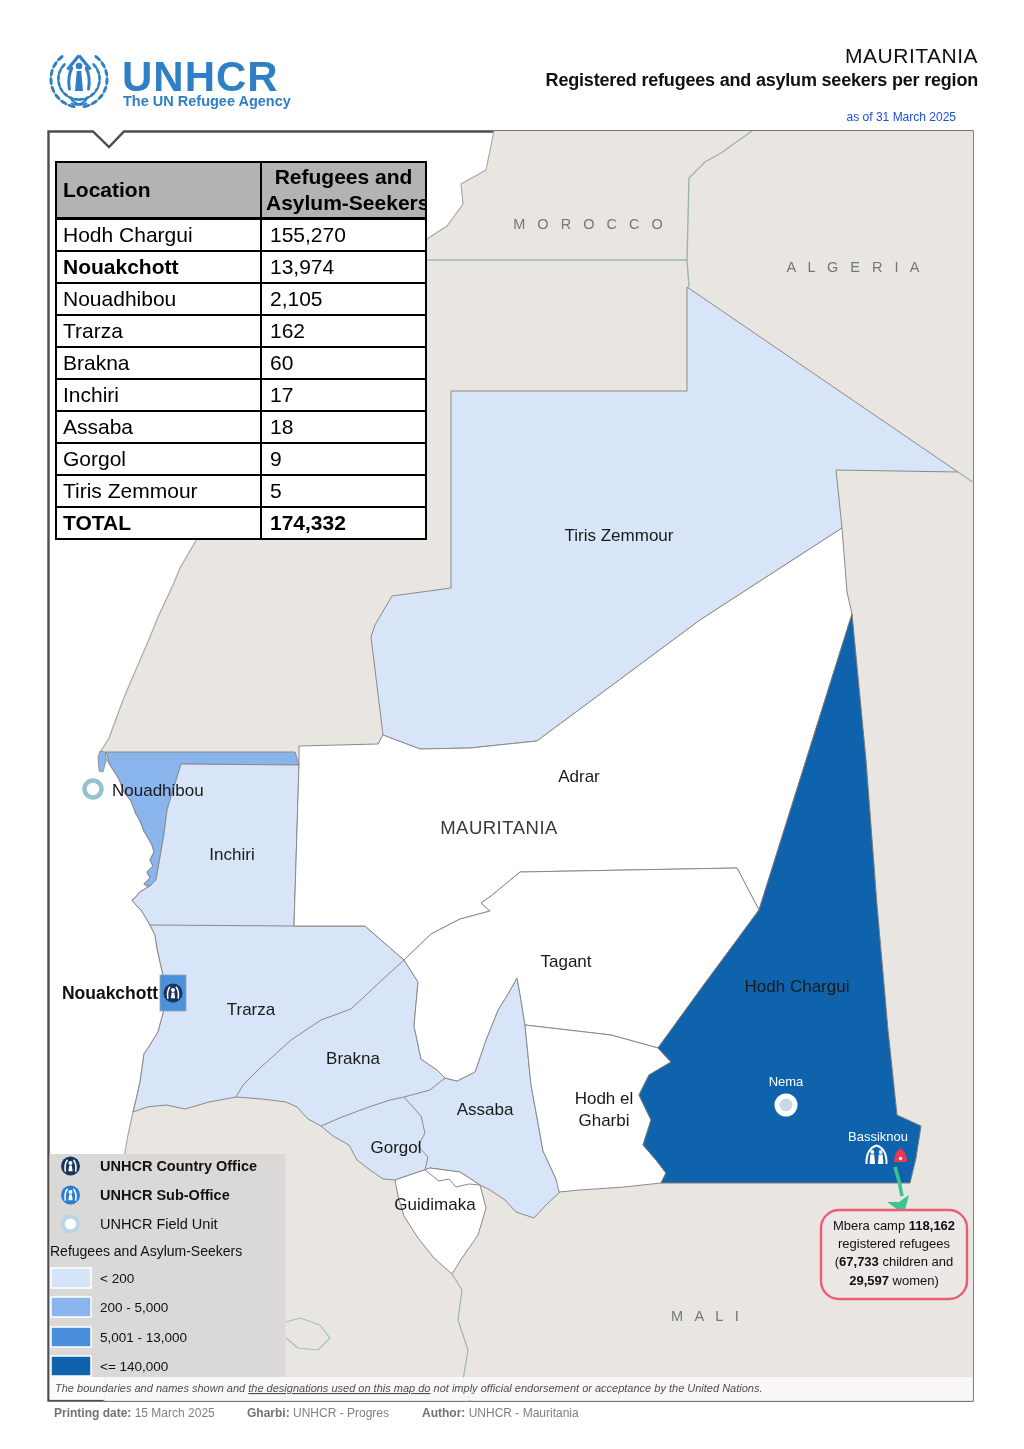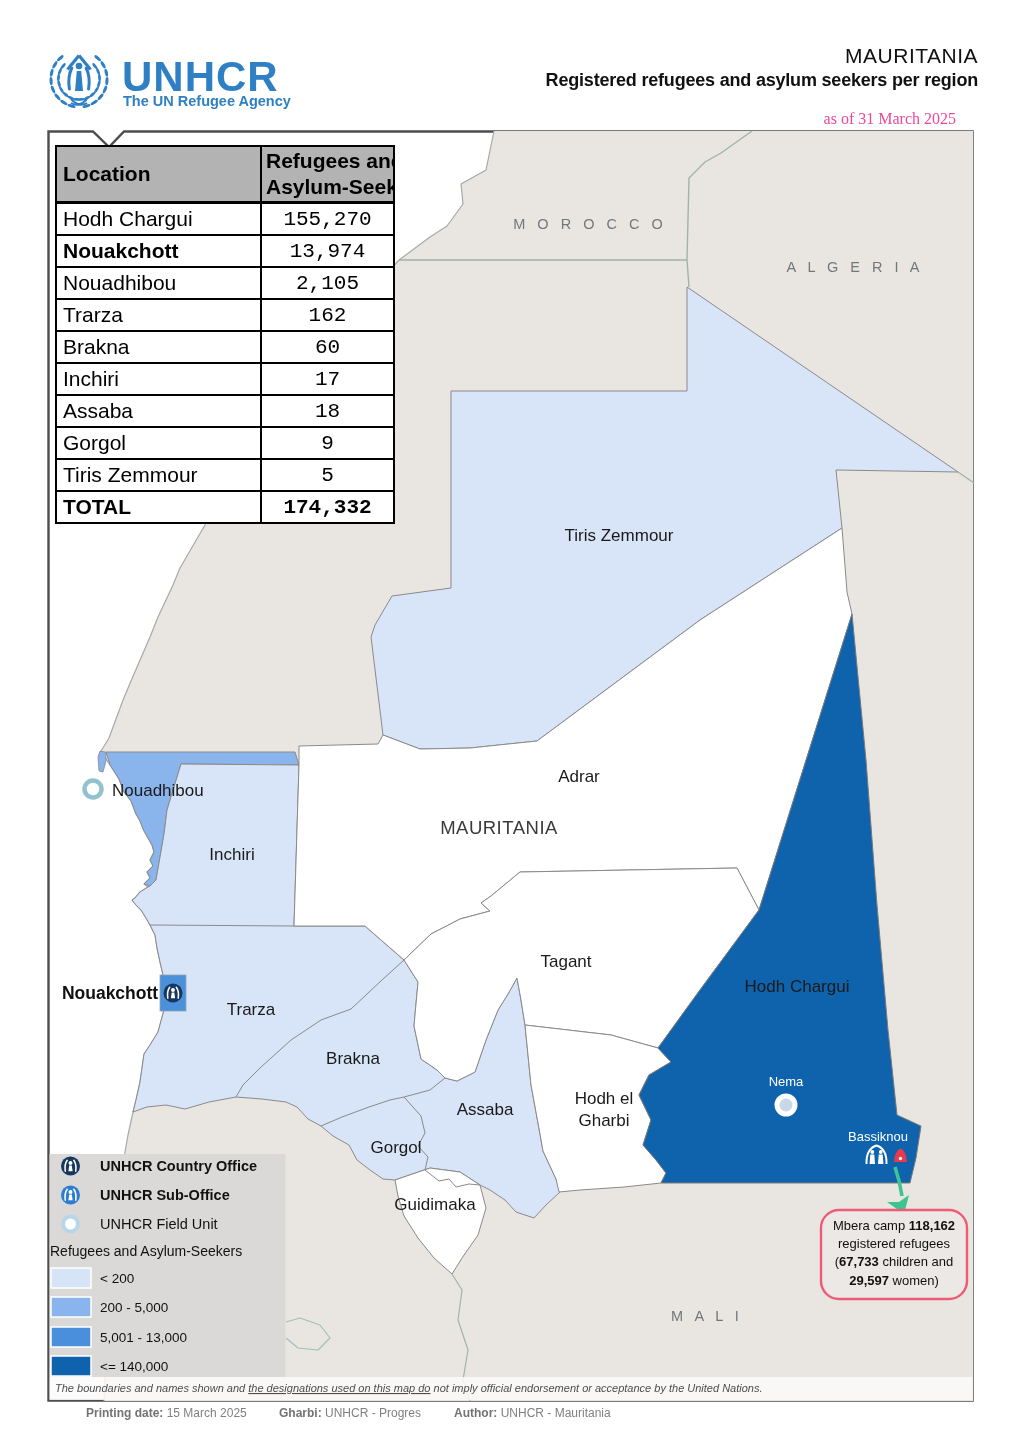--- a/index.html
+++ b/index.html
@@ -1,30 +1,30 @@
 <!DOCTYPE html>
 <html><head><meta charset="utf-8">
 <style>
 * { margin:0; padding:0; box-sizing:border-box; }
 body { width:1024px; height:1449px; position:relative; background:#fff; font-family:"Liberation Sans", sans-serif; overflow:hidden; }
 .hdr-right { position:absolute; right:46px; top:46px; text-align:right; }
 .hdr-right .country { font-size:21px; line-height:20px; color:#111; letter-spacing:0.5px; }
 .hdr-right .title { font-size:18px; font-weight:bold; color:#111; margin-top:4px; letter-spacing:-0.2px; }
-.asof { position:absolute; right:68px; top:110px; font-size:16px; color:#ec4899;font-family:Liberation Serif, serif; }
+.asof { position:absolute; right:68px; top:110px; font-size:12px; color:#1d4ed8; }
 .logo { position:absolute; left:46px; top:46px; }
-table.data { position:absolute; left:55px; top:145px; border-collapse:collapse; table-layout:fixed; width:340px; background:#fff; }
+table.data { position:absolute; left:55px; top:161px; border-collapse:collapse; table-layout:fixed; width:372px; background:#fff; }
 table.data th, table.data td { border:2px solid #000; font-size:21px; color:#000; overflow:hidden; white-space:nowrap; }
 table.data th { background:#b3b3b3; border-bottom:3px solid #000; }
 table.data .n { padding:3px 6px; text-align:left; width:205px; }
-table.data .v { padding:3px 8px; text-align:center;font-family:Liberation Mono, monospace; }
+table.data .v { padding:3px 8px; text-align:left; }
 table.data td { height:27px; }
 th.loc { text-align:left; padding:4px 6px; font-size:21px; width:205px; }
 th.ref { text-align:center; padding:1px 4px; font-size:21px; font-weight:bold; line-height:1.24; }
 .footer { position:absolute; left:54px; top:1406px; font-size:12px; color:#808080; white-space:nowrap; }
-.footer b { color:#737373;margin-left:32px; }
+.footer b { color:#737373; }
 </style></head>
 <body>
 
 <div class="logo">
 <svg width="250" height="66" viewBox="0 0 250 66">
 <g fill="#2e7fc4">
 <ellipse cx="14.3" cy="12.2" rx="1.55" ry="4.1" transform="rotate(48 14.3 12.2)"></ellipse>
 <ellipse cx="8.9" cy="18.8" rx="1.55" ry="4.1" transform="rotate(30 8.9 18.8)"></ellipse>
 <ellipse cx="5.7" cy="26.7" rx="1.55" ry="4.1" transform="rotate(13 5.7 26.7)"></ellipse>
 <ellipse cx="5.1" cy="35.2" rx="1.55" ry="4.1" transform="rotate(-4 5.1 35.2)"></ellipse>

